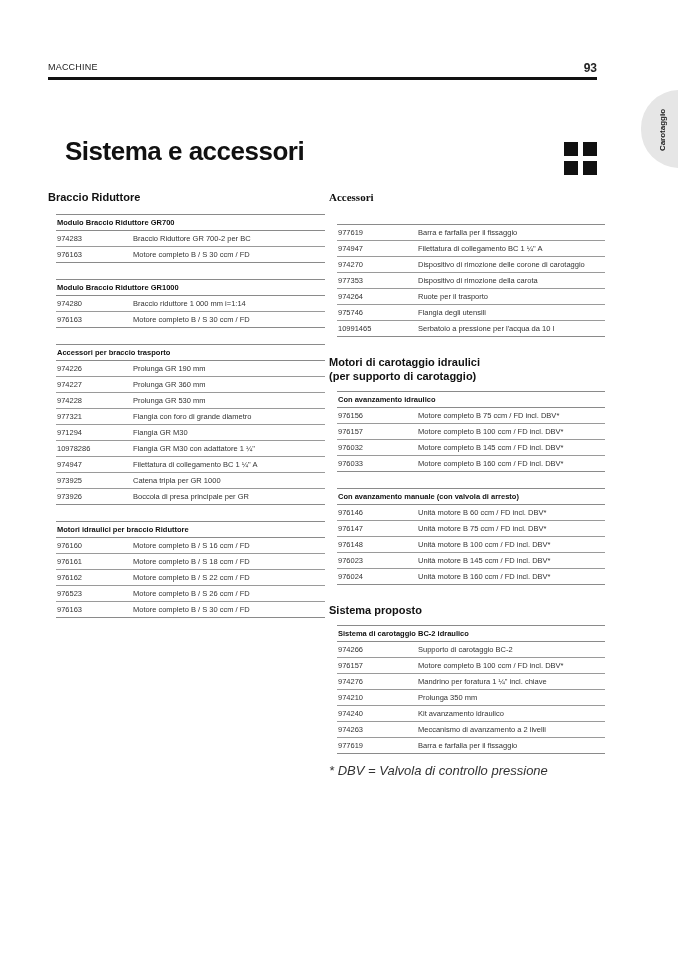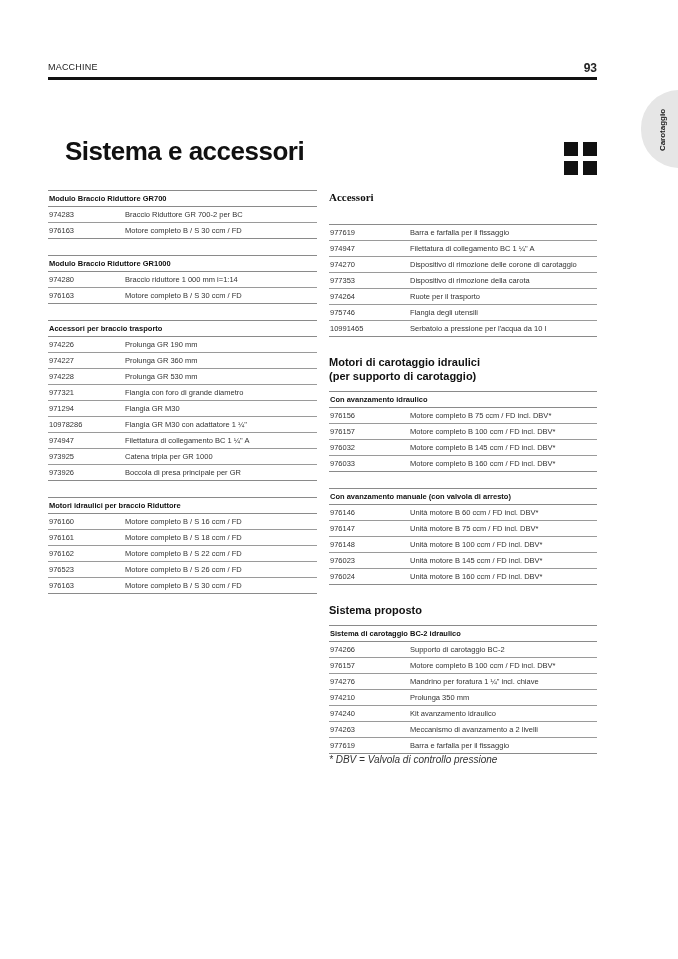--- a/index.html
+++ b/index.html
@@ -20,54 +20,55 @@
   .grid-icon span:nth-child(4){ left:19px; top:19px; }
 
   .col { position: absolute; top: 190px; }
   .col-left { left: 48px; width: 269px; }
   .col-right { left: 329px; width: 268px; }
 
   .section-title { font-size: 11px; font-weight: bold; margin: 0; color: #111; line-height: 14px; }
   .col-left > .section-title:first-child { margin-bottom: 10px; }
   .col-right > .section-title.first { margin-bottom: 20px; font-family: Liberation Serif, serif; }
 
-  .table { width: 100%; margin-bottom: 0; }
+  .table { width: 100%; margin-bottom: 0; margin-left: 8px; }
   .table-head { font-size: 7.5px; font-weight: bold; border-top: 1px solid #8a8a8a; border-bottom: 1px solid #8a8a8a;
                 height: 15px; line-height: 15px; padding-left: 1px; color: #111; }
   .table.no-head { border-top: 1px solid #8a8a8a; }
   .row { display: flex; height: 15px; line-height: 15px; border-bottom: 1px solid #9a9a9a; font-size: 7.5px; color: #333; }
   .row:last-child { border-bottom: 1.5px solid #8a8a8a; }
   .row .code { width: 76px; padding-left: 1px; flex: none; }
   .col-right .row .code { width: 80px; }
   .row .desc { flex: 1; white-space: nowrap; }
 
   .gap-s { height: 16px; }
   .gap-m { height: 18px; }
   .section-title.big { margin-bottom: 8px; }
-  .footnote { font-size: 10px; font-style: italic; color: #333; margin-top: 0; }
+  .footnote { font-size: 13px; font-style: italic; color: #333; margin-top: 9px; }
 </style>
 </head>
 <body>
 
 <div class="header-label">MACCHINE</div>
 <div class="page-number">93</div>
 <div class="header-rule"></div>
 
 <div class="side-tab"></div>
 <div class="side-tab-label">Carotaggio</div>
 
 <h1 class="page-title">Sistema e accessori</h1>
 <div class="grid-icon">
   <span></span>
     <span></span>
     <span></span>
     <span></span>
 </div>
 
 <div class="col col-left" id="left-col">
+  <h2 class="section-title">Braccio Riduttore</h2>
   <div id="left-tables">
       <div class="table">
         <div class="table-head">Modulo Braccio Riduttore GR700</div>
         <div class="row">
           <span class="code">974283</span>
           <span class="desc">Braccio Riduttore GR 700-2 per BC</span>
         </div>
         <div class="row">
           <span class="code">976163</span>
           <span class="desc">Motore completo B / S 30 ccm / FD</span>

